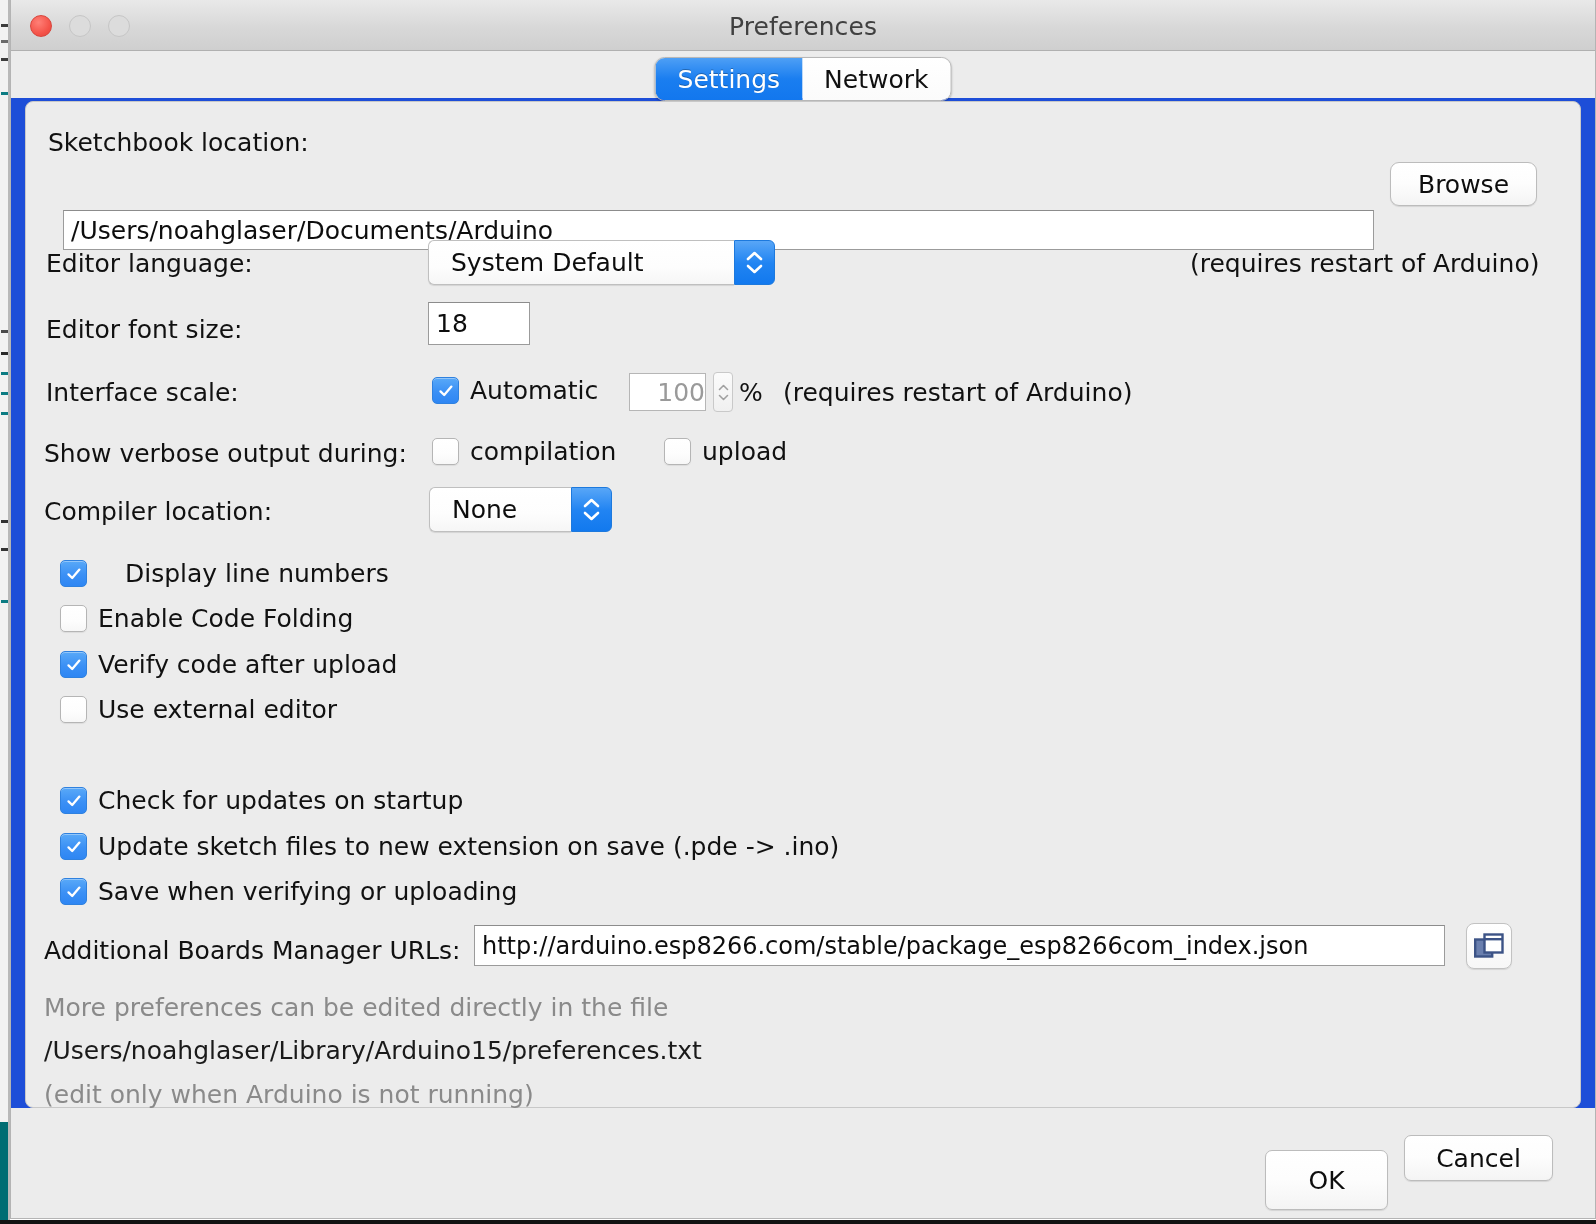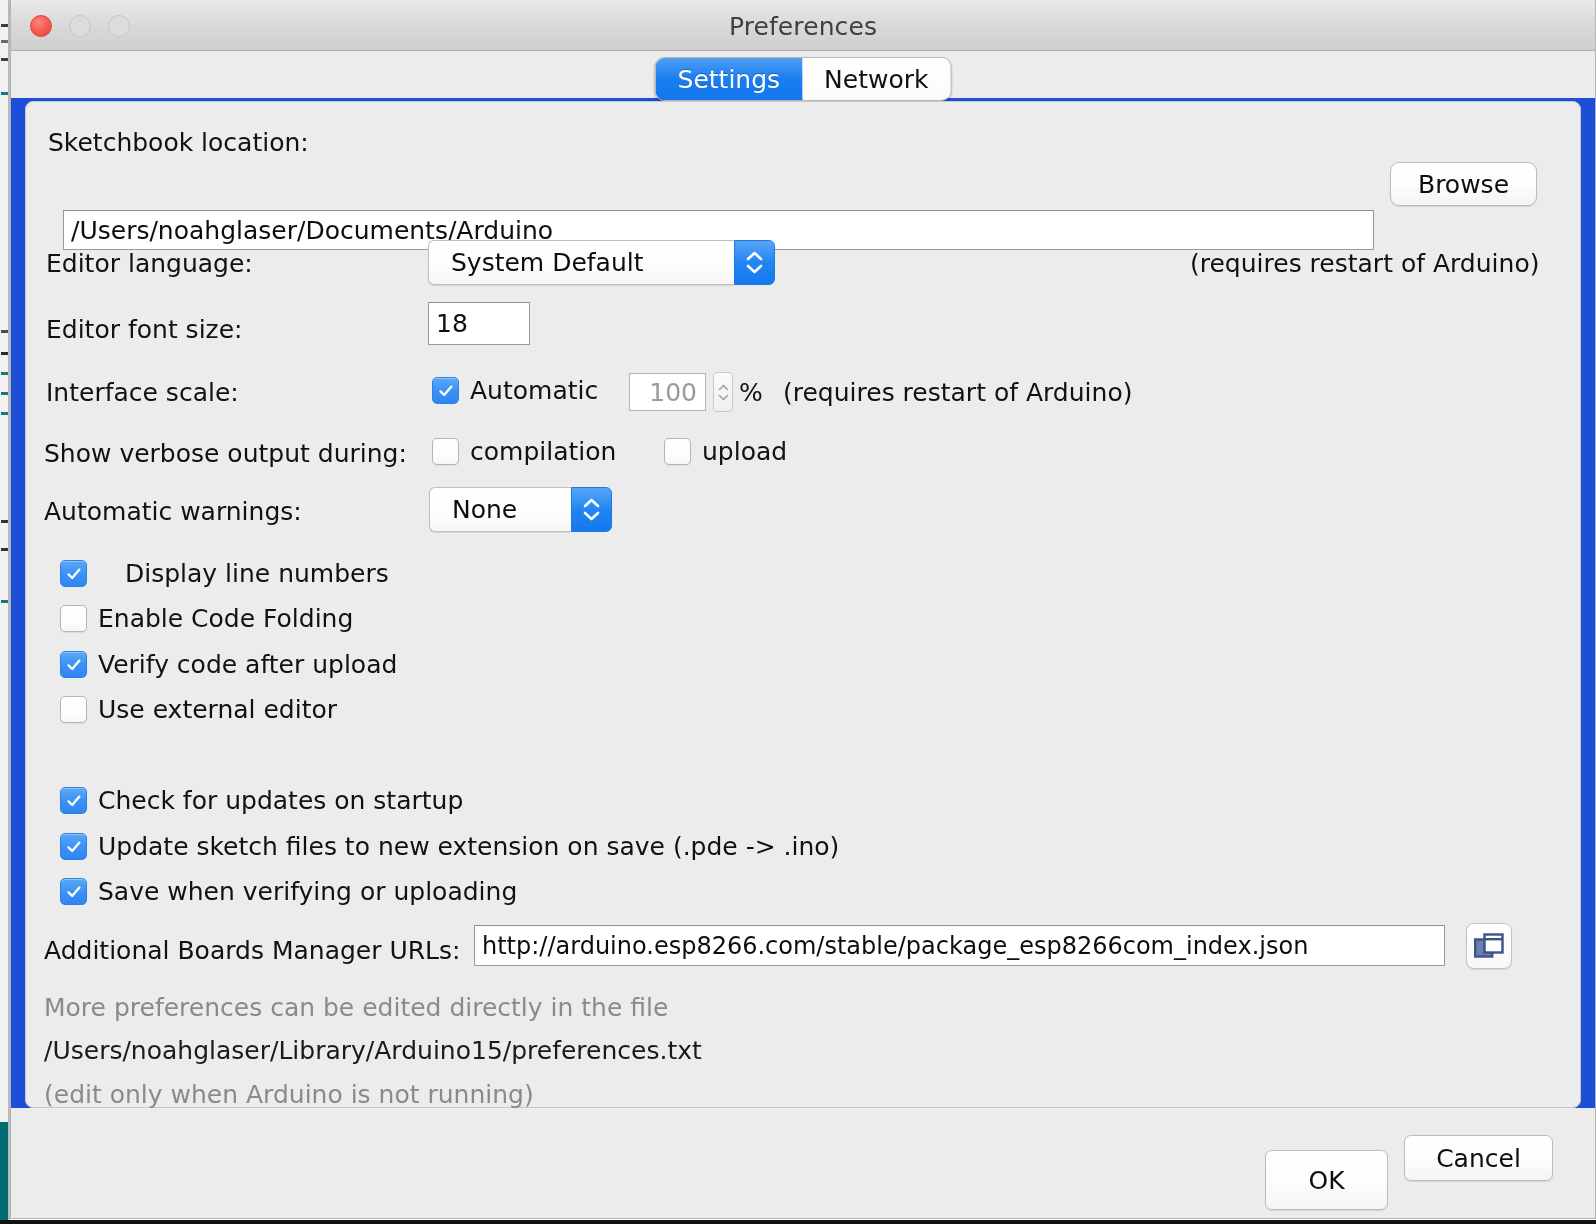--- a/index.html
+++ b/index.html
@@ -148,21 +148,20 @@
     color: #0d0d0d;
     display: flex;
     align-items: center;
     padding-left: 7px;
     overflow: hidden;
     white-space: nowrap;
   }
   .textfield.disabled {
     color: #9a9a9a;
     justify-content: flex-end;
-    padding-right: 8px;
     border-color: #b6b6b6;
   }
 
   
   .pushbtn {
     position: absolute;
     background: linear-gradient(to bottom, #ffffff 0%, #fdfdfd 48%, #f4f4f4 100%);
     border: 1px solid #bcbcbc;
     border-radius: 7px;
     box-shadow: 0 1px 1px rgba(0,0,0,0.10);
@@ -380,21 +379,21 @@
     <div class="cbrow" style="left:406px; top:335px;">
       <div class="cbox off"></div>
       <div class="cblabel">compilation</div>
     </div>
 
     <div class="cbrow" style="left:638px; top:335px;">
       <div class="cbox off"></div>
       <div class="cblabel">upload</div>
     </div>
 
-    <div class="lbl" style="left:18px; top:395px;">Automatic warnings:</div>
+    <div class="lbl" style="left:18px; top:395px;">Compiler location:</div>
 
     <div class="popup" style="left:403px; top:385px; width:183px; height:45px;">
       <div class="pv">None</div>
       <div class="pa">
         <svg class="chev" width="17" height="10" viewBox="0 0 17 10">
           <path d="M2 8 L8.5 2 L15 8" fill="none" stroke="#ffffff" stroke-width="2.6" stroke-linecap="round" stroke-linejoin="round"></path>
         </svg>
         <svg class="chev" width="17" height="10" viewBox="0 0 17 10" style="margin-top:3px;">
           <path d="M2 2 L8.5 8 L15 2" fill="none" stroke="#ffffff" stroke-width="2.6" stroke-linecap="round" stroke-linejoin="round"></path>
         </svg>

